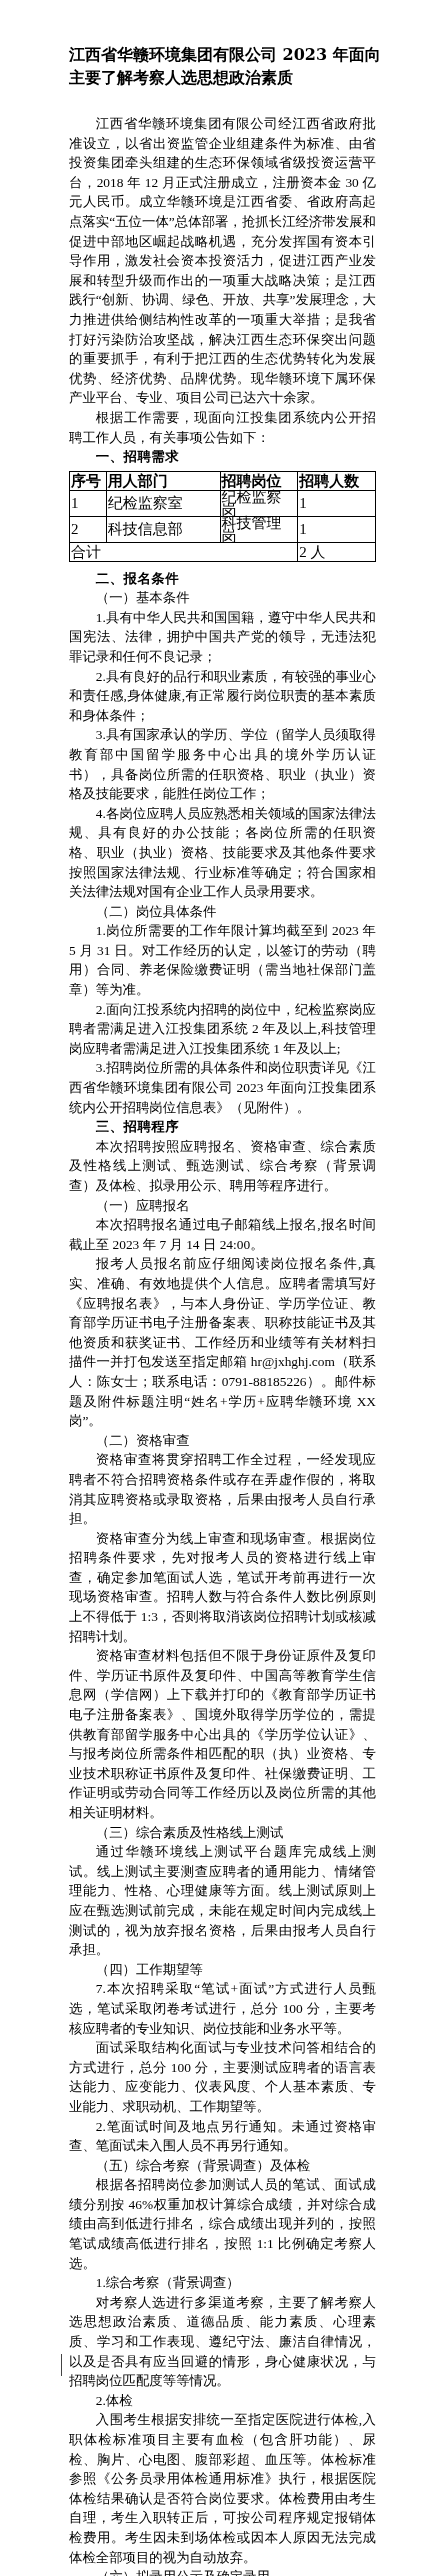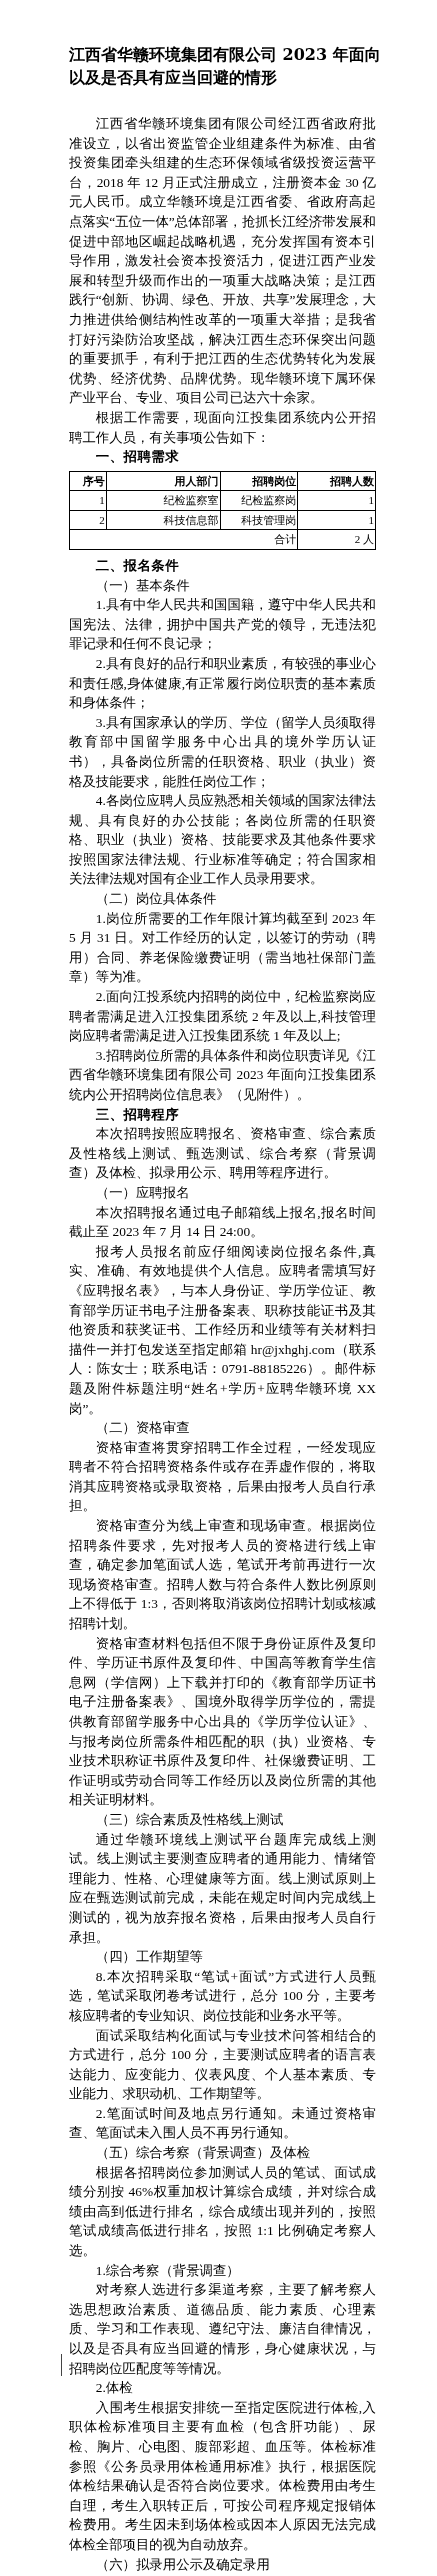--- a/index.html
+++ b/index.html
@@ -53,25 +53,25 @@
   }
   table.req-table {
     border-collapse: collapse;
     table-layout: fixed;
     width: 100%;
     margin: 4.1px 0 6.2px 0;
     border: 1px solid #000;
   }
   .req-table th, .req-table td {
     border: 0.8px solid #000;
-    text-align: right;
+    text-align: left;
     vertical-align: middle;
     height: 18.5px;
     padding: 0 1px;
-    font-size: 11px;
+    font-size: 15px;
     line-height: 12.4px;
   }
   .req-table th { font-weight: bold; }
   .req-table td { font-weight: normal; }
   .col-0 { width: 12%; }
   .col-1 { width: 37.2%; }
   .col-2 { width: 25.4%; }
   .col-3 { width: 25.4%; }
   .change-bar {
     position: absolute;
@@ -81,21 +81,21 @@
     height: 21.6px;
     background: #444444;
   }
 </style>
 </head>
 <body>
 
 <div class="page">
   <div class="doc">
       <div class="title-line">江西省华赣环境集团有限公司 2023 年面向</div>
-      <div class="title-line">以及是否具有应当回避的情形</div>
+      <div class="title-line">主要了解考察人选思想政治素质</div>
       <div class="para">江西省华赣环境集团有限公司经江西省政府批准设立，以省出资监管企业组建条件为标准、由省投资集团牵头组建的生态环保领域省级投资运营平台，2018 年 12 月正式注册成立，注册资本金 30 亿元人民币。成立华赣环境是江西省委、省政府高起点落实“五位一体”总体部署，抢抓长江经济带发展和促进中部地区崛起战略机遇，充分发挥国有资本引导作用，激发社会资本投资活力，促进江西产业发展和转型升级而作出的一项重大战略决策；是江西践行“创新、协调、绿色、开放、共享”发展理念，大力推进供给侧结构性改革的一项重大举措；是我省打好污染防治攻坚战，解决江西生态环保突出问题的重要抓手，有利于把江西的生态优势转化为发展优势、经济优势、品牌优势。现华赣环境下属环保产业平台、专业、项目公司已达六十余家。</div>
       <div class="para">根据工作需要，现面向江投集团系统内公开招聘工作人员，有关事项公告如下：</div>
       <div class="sec-heading">一、招聘需求</div>
       <table class="req-table">
         <colgroup>
           <col class="col-0">
           <col class="col-1">
           <col class="col-2">
           <col class="col-3">
         </colgroup>
@@ -141,21 +141,21 @@
       <div class="sub-heading">（一）应聘报名</div>
       <div class="para">本次招聘报名通过电子邮箱线上报名,报名时间截止至 2023 年 7 月 14 日 24:00。</div>
       <div class="para">报考人员报名前应仔细阅读岗位报名条件,真实、准确、有效地提供个人信息。应聘者需填写好《应聘报名表》，与本人身份证、学历学位证、教育部学历证书电子注册备案表、职称技能证书及其他资质和获奖证书、工作经历和业绩等有关材料扫描件一并打包发送至指定邮箱 hr@jxhghj.com（联系人：陈女士；联系电话：0791-88185226）。邮件标题及附件标题注明“姓名+学历+应聘华赣环境 XX 岗”。</div>
       <div class="sub-heading">（二）资格审查</div>
       <div class="para">资格审查将贯穿招聘工作全过程，一经发现应聘者不符合招聘资格条件或存在弄虚作假的，将取消其应聘资格或录取资格，后果由报考人员自行承担。</div>
       <div class="para">资格审查分为线上审查和现场审查。根据岗位招聘条件要求，先对报考人员的资格进行线上审查，确定参加笔面试人选，笔试开考前再进行一次现场资格审查。招聘人数与符合条件人数比例原则上不得低于 1:3，否则将取消该岗位招聘计划或核减招聘计划。</div>
       <div class="para">资格审查材料包括但不限于身份证原件及复印件、学历证书原件及复印件、中国高等教育学生信息网（学信网）上下载并打印的《教育部学历证书电子注册备案表》、国境外取得学历学位的，需提供教育部留学服务中心出具的《学历学位认证》、与报考岗位所需条件相匹配的职（执）业资格、专业技术职称证书原件及复印件、社保缴费证明、工作证明或劳动合同等工作经历以及岗位所需的其他相关证明材料。</div>
       <div class="sub-heading">（三）综合素质及性格线上测试</div>
       <div class="para">通过华赣环境线上测试平台题库完成线上测试。线上测试主要测查应聘者的通用能力、情绪管理能力、性格、心理健康等方面。线上测试原则上应在甄选测试前完成，未能在规定时间内完成线上测试的，视为放弃报名资格，后果由报考人员自行承担。</div>
       <div class="sub-heading">（四）工作期望等</div>
-      <div class="para">8.本次招聘采取“笔试+面试”方式进行人员甄选，笔试采取闭卷考试进行，总分 100 分，主要考核应聘者的专业知识、岗位技能和业务水平等。</div>
+      <div class="para">7.本次招聘采取“笔试+面试”方式进行人员甄选，笔试采取闭卷考试进行，总分 100 分，主要考核应聘者的专业知识、岗位技能和业务水平等。</div>
       <div class="para">面试采取结构化面试与专业技术问答相结合的方式进行，总分 100 分，主要测试应聘者的语言表达能力、应变能力、仪表风度、个人基本素质、专业能力、求职动机、工作期望等。</div>
       <div class="para">2.笔面试时间及地点另行通知。未通过资格审查、笔面试未入围人员不再另行通知。</div>
       <div class="sub-heading">（五）综合考察（背景调查）及体检</div>
       <div class="para">根据各招聘岗位参加测试人员的笔试、面试成绩分别按 46%权重加权计算综合成绩，并对综合成绩由高到低进行排名，综合成绩出现并列的，按照笔试成绩高低进行排名，按照 1:1 比例确定考察人选。</div>
       <div class="para">1.综合考察（背景调查）</div>
       <div class="para">对考察人选进行多渠道考察，主要了解考察人选思想政治素质、道德品质、能力素质、心理素质、学习和工作表现、遵纪守法、廉洁自律情况，以及是否具有应当回避的情形，身心健康状况，与招聘岗位匹配度等等情况。</div>
       <div class="para">2.体检</div>
       <div class="para">入围考生根据安排统一至指定医院进行体检,入职体检标准项目主要有血检（包含肝功能）、尿检、胸片、心电图、腹部彩超、血压等。体检标准参照《公务员录用体检通用标准》执行，根据医院体检结果确认是否符合岗位要求。体检费用由考生自理，考生入职转正后，可按公司程序规定报销体检费用。考生因未到场体检或因本人原因无法完成体检全部项目的视为自动放弃。</div>
       <div class="sub-heading">（六）拟录用公示及确定录用</div>
       <div class="para">对通过考察和体检人员，经会议审议确定后在江西省华赣环境集团有限公司官网及公告栏进行公示，公示时间不少于 5 个工作日。公示期满无异议，发出录用通知，按照有关规定办理入职及相关手续，依法签订劳动合同并执行试用期制，试用期考核合格方可转正。</div>

